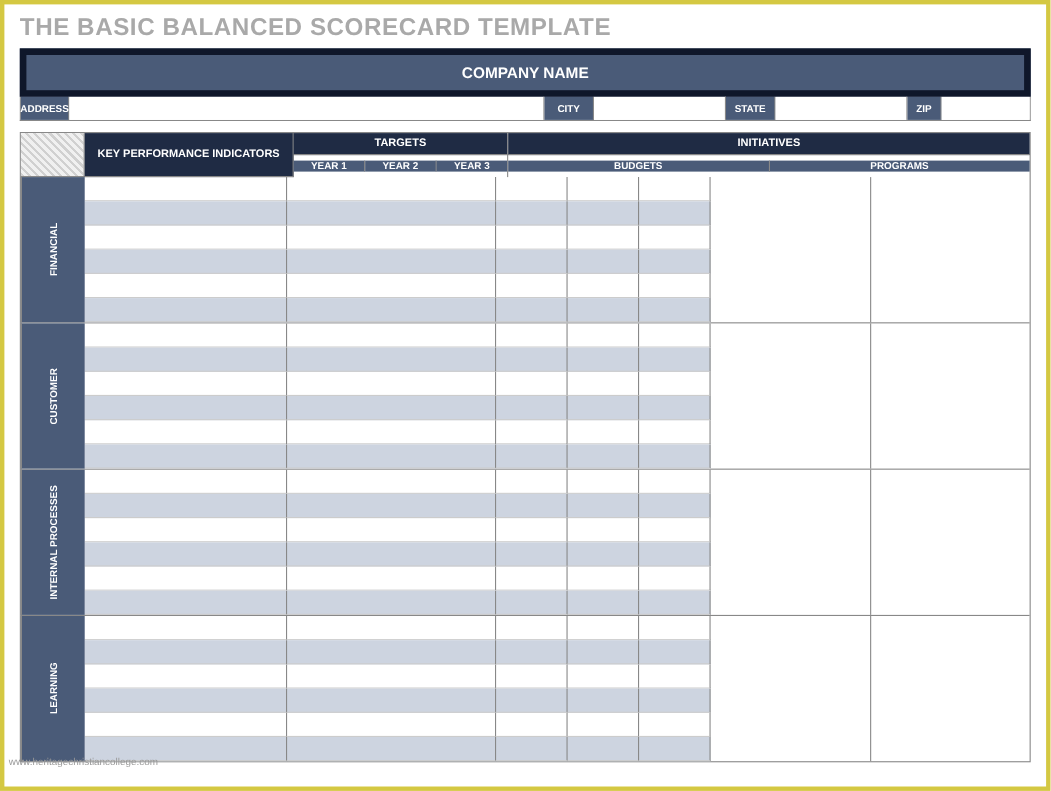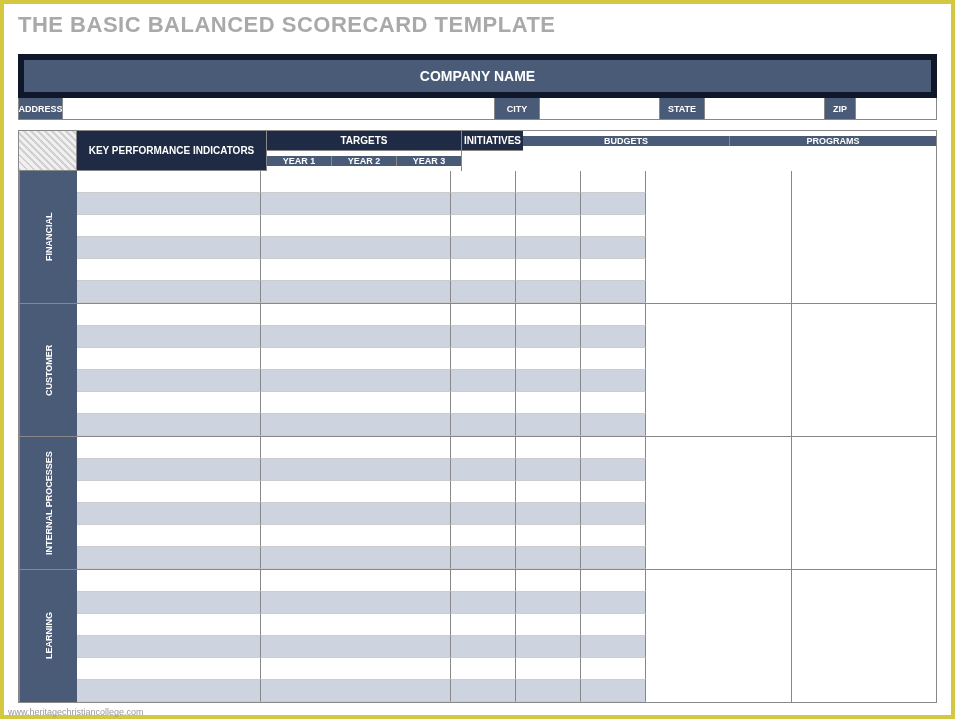--- a/index.html
+++ b/index.html
@@ -9,21 +9,21 @@
     width: 955px;
     height: 719px;
     border: 4px solid #d4c842;
     padding: 6px 14px 14px 14px;
   }
   .title {
     color: #a9a9a9;
     font-size: 22px;
     font-weight: bold;
     letter-spacing: 0.5px;
-    padding: 2px 0 16px 0;
+    padding: 2px 0 6px 0;
   }
   .company-bar {
     background: #4a5b78;
     color: #fff;
     text-align: center;
     font-weight: bold;
     font-size: 14px;
     padding: 8px 0;
     border: 6px solid #0f172a;
   }
@@ -83,21 +83,21 @@
       #d0d0d0,
       #d0d0d0 2px,
       #f0f0f0 2px,
       #f0f0f0 5px
     );
   }
   .col-corner { width: 58px; flex-shrink: 0; }
   .col-obj { width: 184px; flex-shrink: 0; }
   .col-kpi { width: 190px; flex-shrink: 0; }
   .col-targets { width: 195px; flex-shrink: 0; display: flex; flex-direction: column; }
-  .col-init { flex: 1; display: flex; flex-direction: row; }
+  .col-init { flex: 1; display: flex; flex-direction: column; }
   .sub-row { display: flex; flex: 1; align-items: center; }
   .sub-cell {
     background: #4a5b78;
     color: #fff;
     font-size: 9px;
     font-weight: bold;
     display: flex;
     align-items: center;
     justify-content: center;
     border-right: 1px solid #888;
@@ -132,21 +132,21 @@
   }
   .dc-obj { width: 184px; }
   .dc-kpi { width: 190px; }
   .dc-y { width: 65px; }
   .init-cols { flex: 1; display: flex; }
   .init-cell { flex: 1; border-right: 1px solid #888; }
   .init-cell:last-child { border-right: none; }
 
   .watermark {
     position: absolute;
-    bottom: 2px;
+    bottom: 22px;
     left: 8px;
     font-size: 9px;
     color: #999;
     font-family: Arial, sans-serif;
   }
 </style>
 </head>
 <body>
 
 <div class="title">THE BASIC BALANCED SCORECARD TEMPLATE</div>

